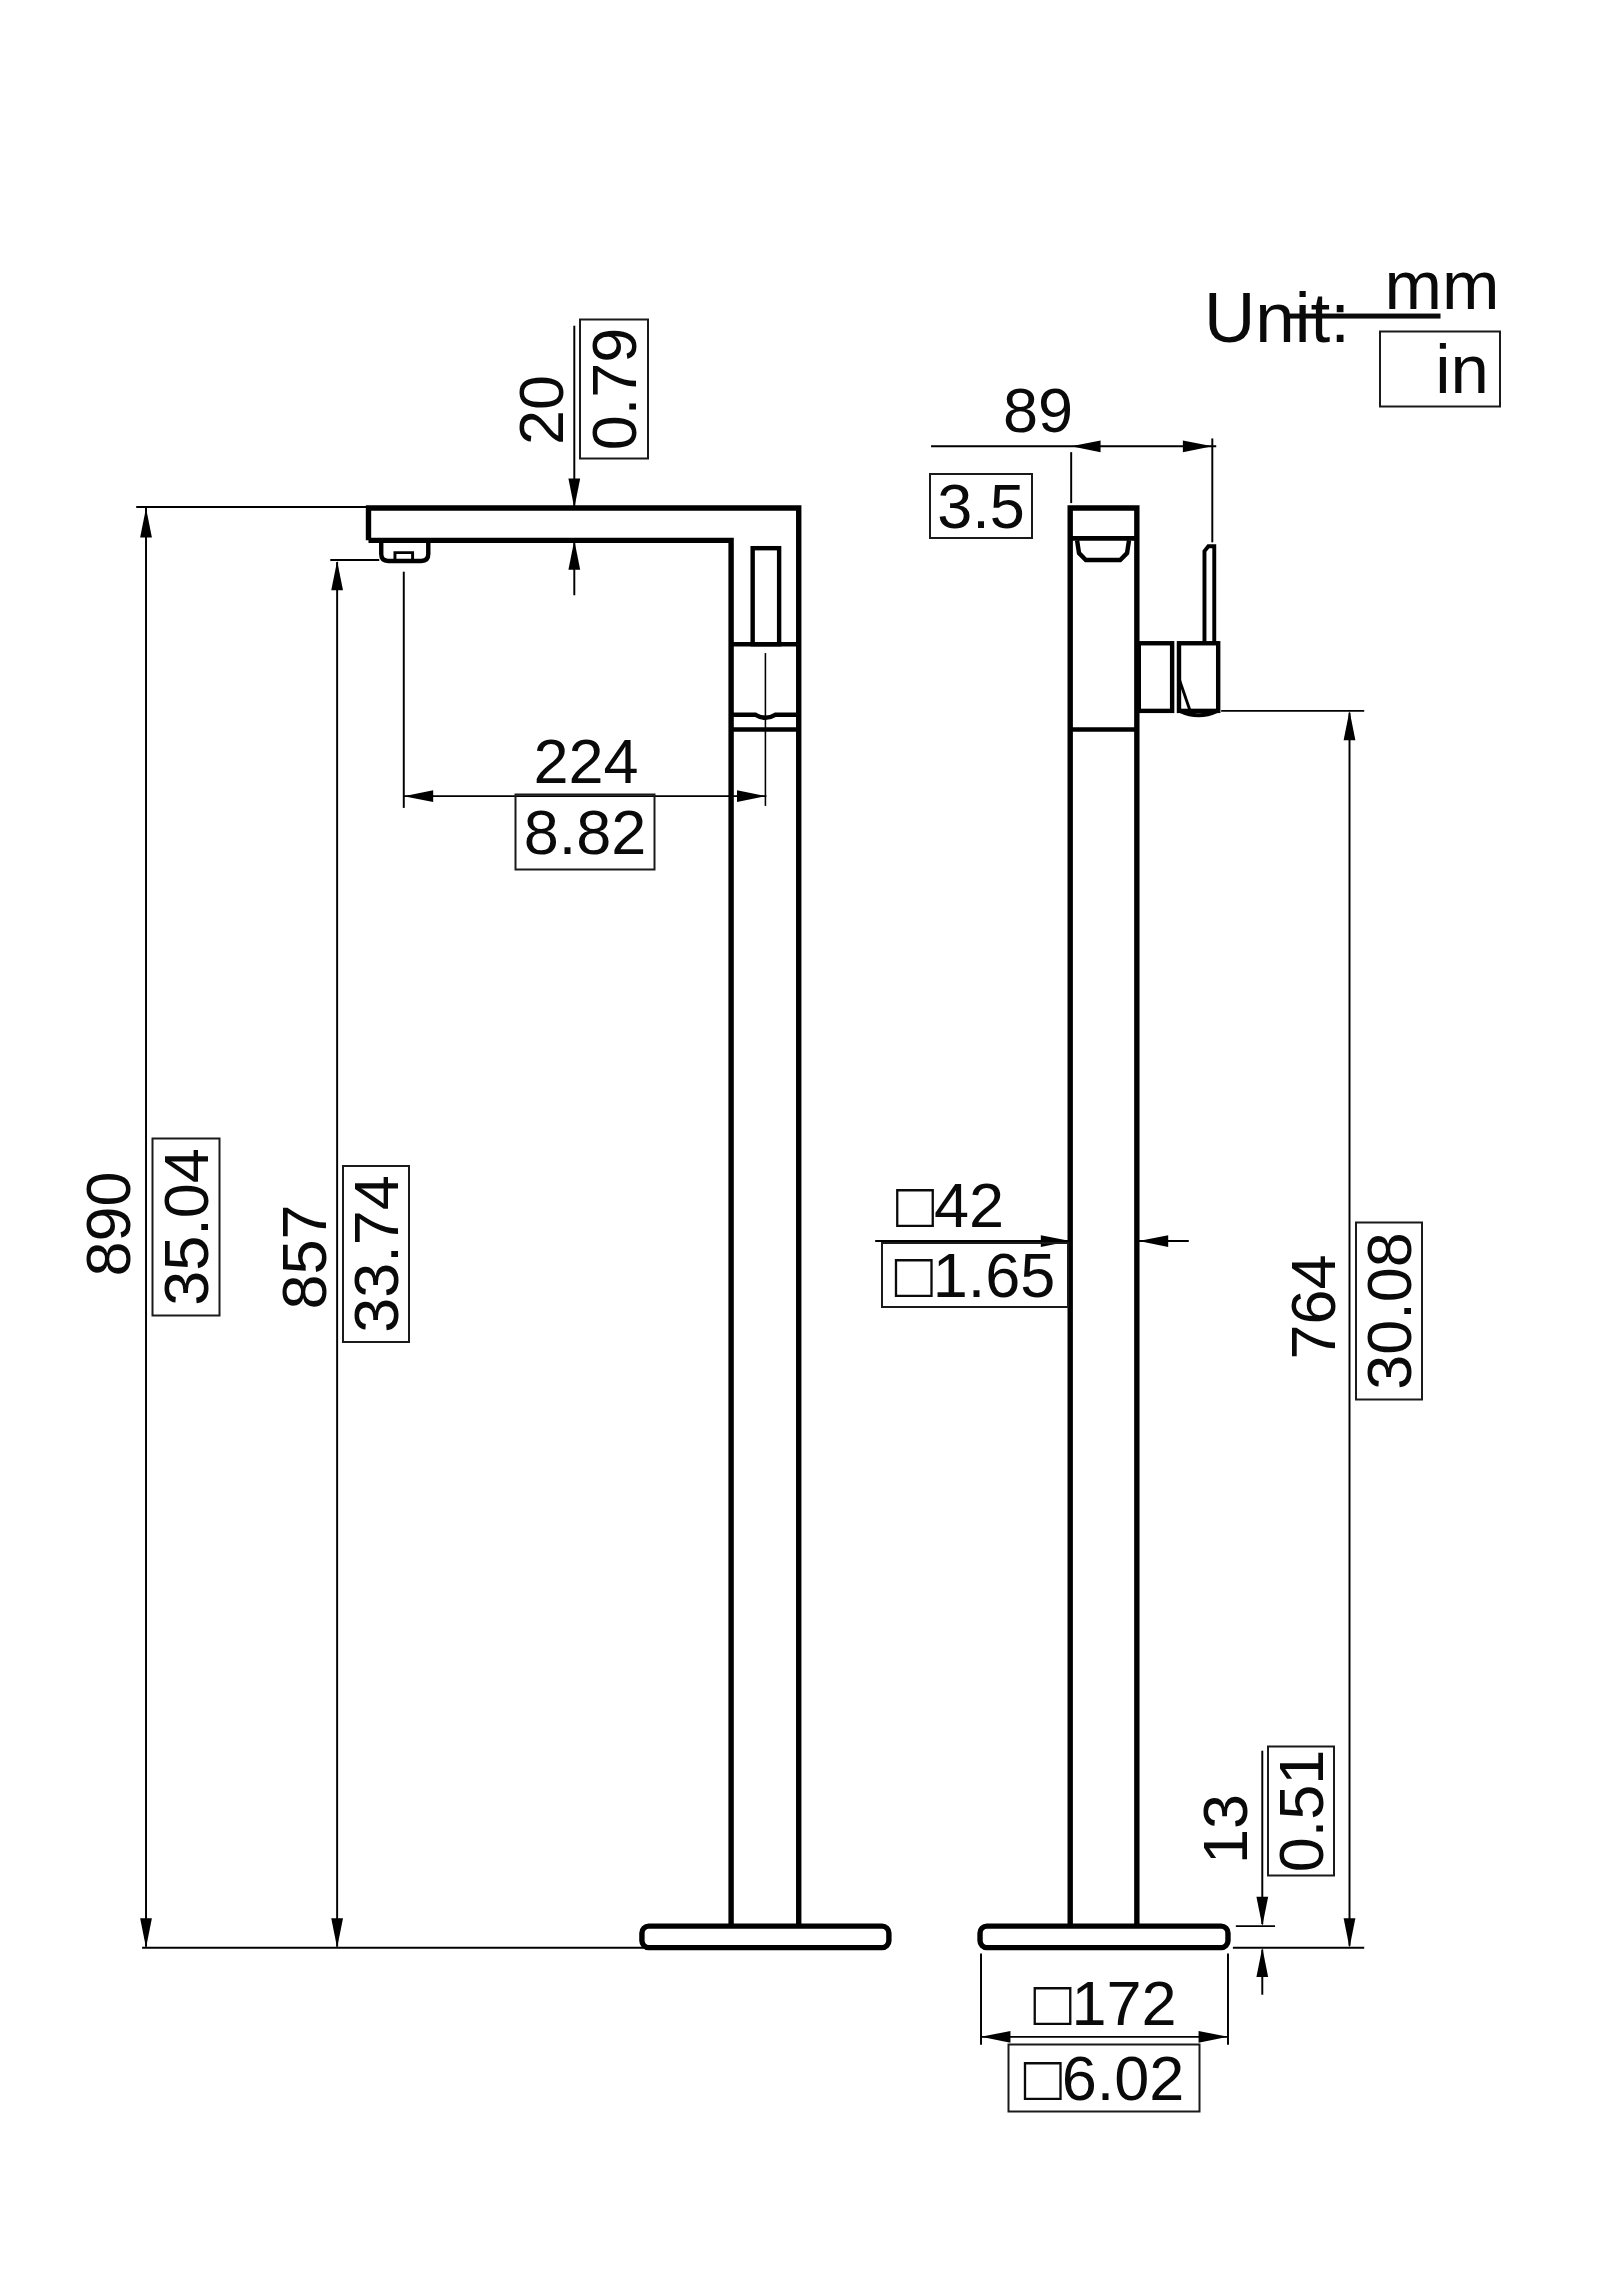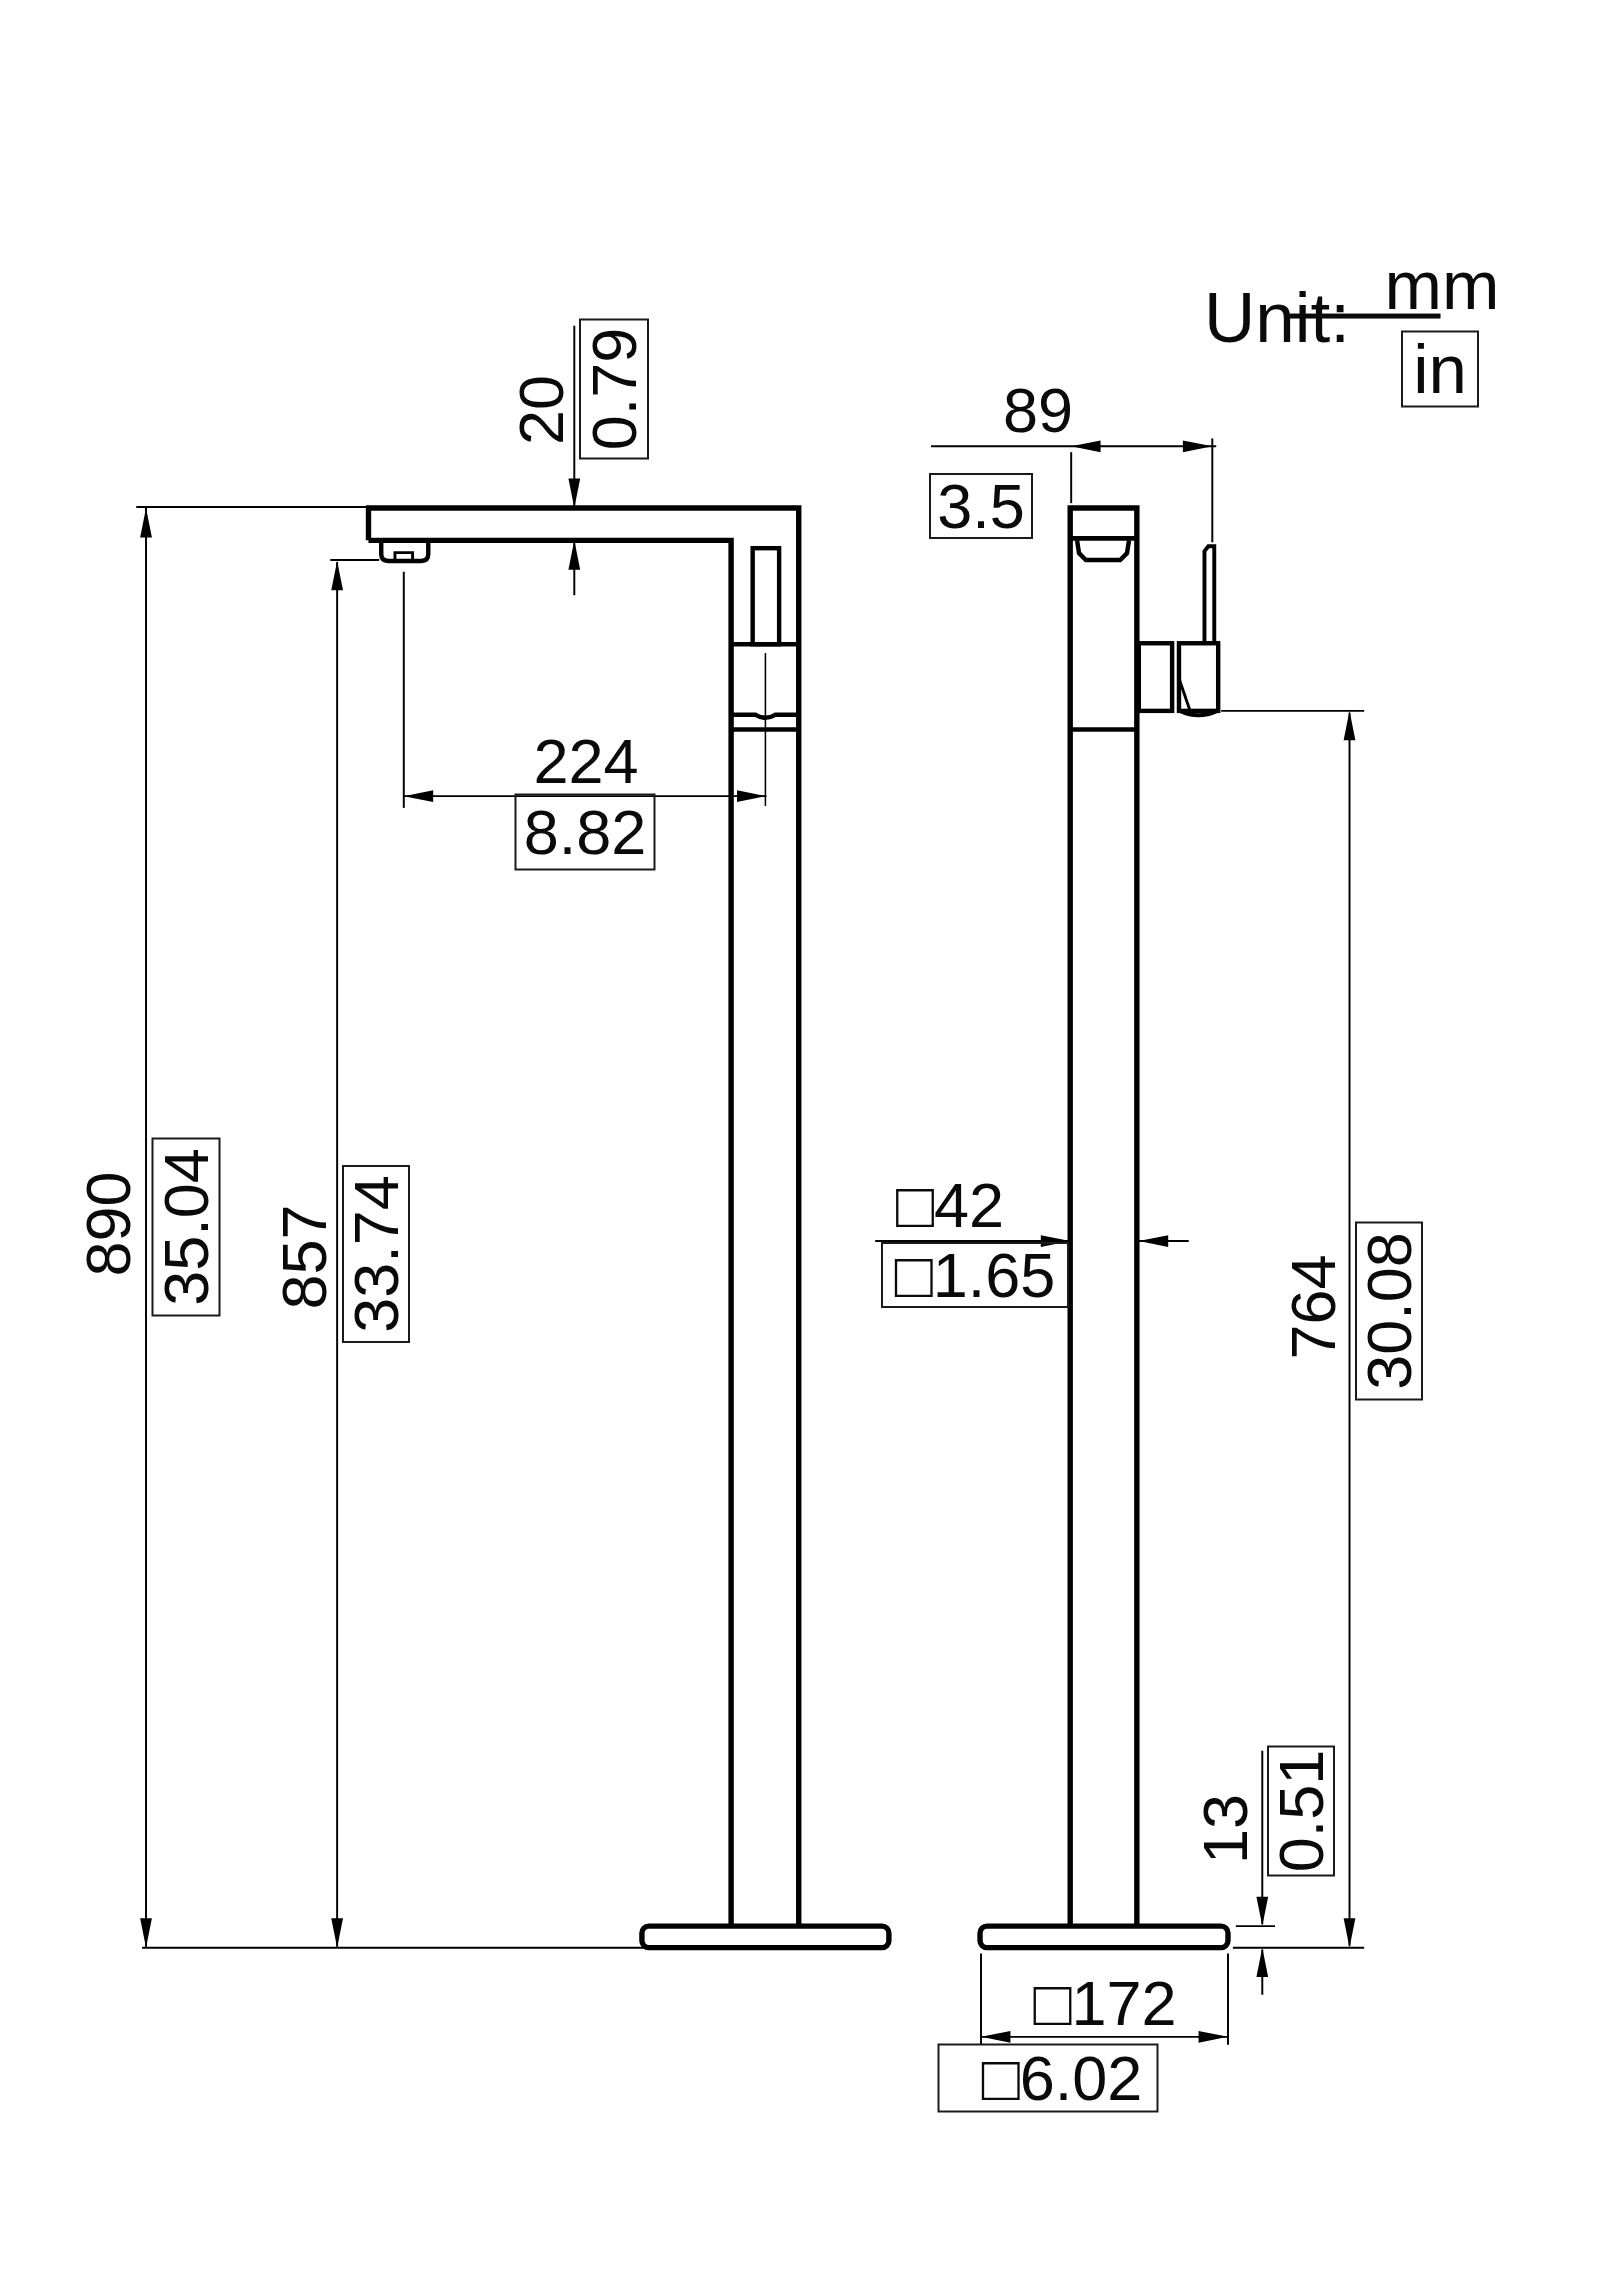--- a/index.html
+++ b/index.html
@@ -22,21 +22,21 @@
   .r{transform:translate(-50%,-50%) rotate(-90deg);}
   .bx{border:2.5px solid #1a1a1a;}
   #title{
     position:absolute;left:665px;top:198px;
     transform:translate(-50%,-50%);
     font-size:104px;letter-spacing:-4.9px;line-height:1;white-space:nowrap;
   }
   .unit-label{position:absolute;left:1277px;top:317px;font-size:71px;}
   .unit-num{position:absolute;left:1442px;top:285px;font-size:69px;}
   .unit-bar{position:absolute;left:1365px;top:316px;width:151px;height:4.9px;background:#0a0a0a;}
-  .unit-den{position:absolute;left:1440px;top:369px;width:74px;height:73px;font-size:69px;}
+  .unit-den{position:absolute;left:1440px;top:369px;width:74px;height:73px;font-size:69px;padding-left:44px;}
 </style>
 </head>
 <body>
 
 <div id="sheet">
 
   <svg id="drawing-svg" width="1620" height="2293" viewBox="0 0 1653 2339">
 
     <g stroke="#000" fill="none">
       <path d="M376,551 V518 H815 V1965" stroke-width="5.5"></path>
@@ -138,16 +138,16 @@
   <div class="lbl c" style="left:950px;top:1205px;">□42</div>
   <div class="lbl c bx" style="left:947px;top:1275px;width:184px;height:62px;margin-left:28px;">□1.65</div>
 
   <div class="lbl r" style="left:1313px;top:1307px;">764</div>
   <div class="lbl r bx" style="left:1389px;top:1311px;width:175px;height:64px;">30.08</div>
 
   <div class="lbl r" style="left:1225px;top:1829px;">13</div>
   <div class="lbl r bx" style="left:1301px;top:1811px;width:127px;height:64px;">0.51</div>
 
   <div class="lbl c" style="left:1105px;top:2003px;">□172</div>
-  <div class="lbl c bx" style="left:1048px;top:2078px;width:189px;height:65px;padding-left:28px;">□6.02</div>
+  <div class="lbl c bx" style="left:1104px;top:2078px;width:189px;height:65px;">□6.02</div>
 
 </div>
 
 
 </body></html>

